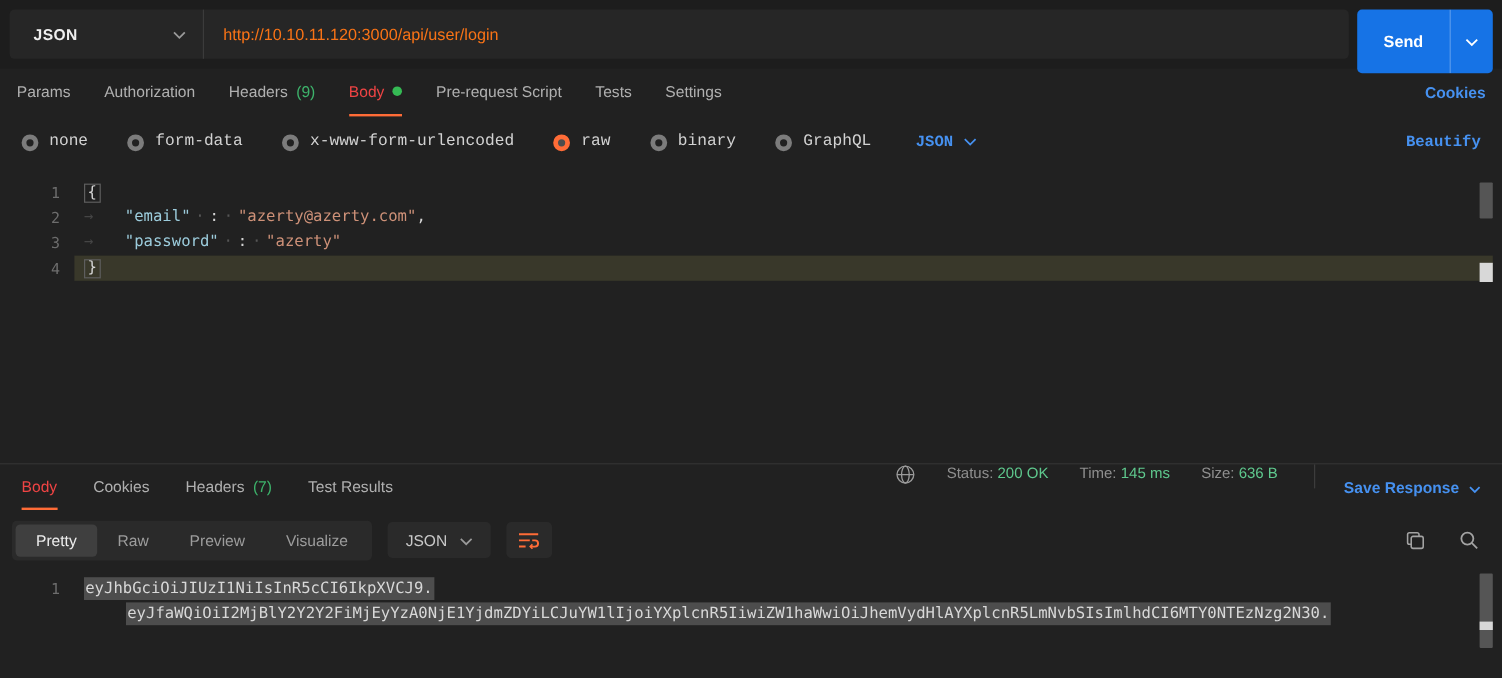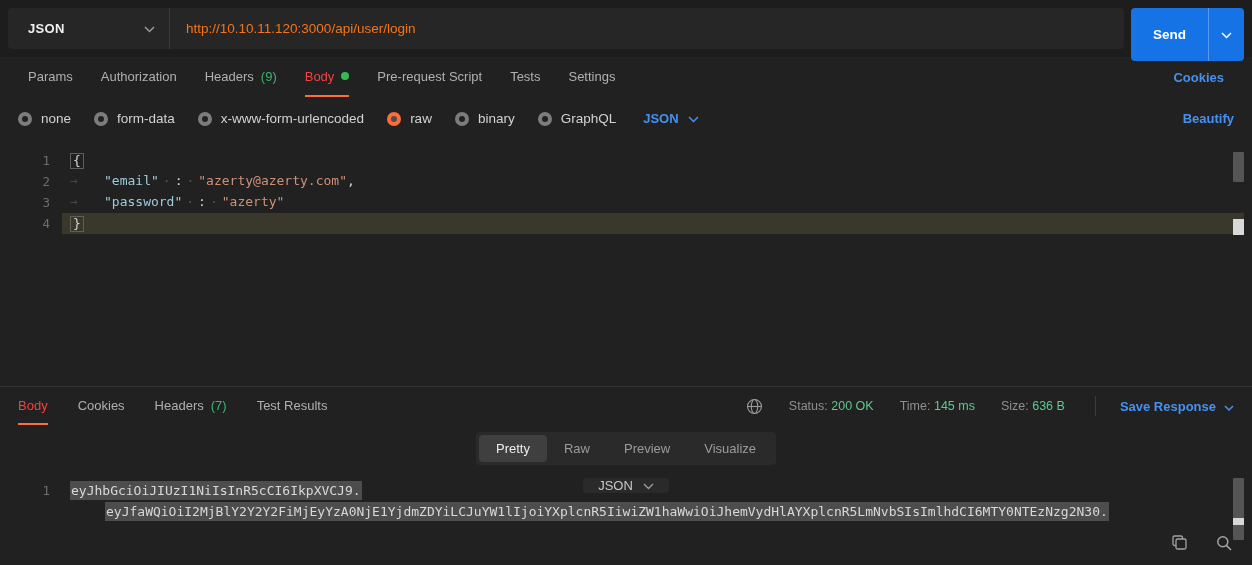--- a/index.html
+++ b/index.html
@@ -15,29 +15,29 @@
   .url-box{position:absolute;top:8px;left:8px;right:128px;height:41px;background:#262626;border-radius:4px;display:flex;align-items:stretch;}
   .method-select{width:127px;display:flex;align-items:center;justify-content:space-between;padding:0 14px 0 20px;border-right:1px solid #3b3b3b;cursor:pointer;}
   .method-select .method{font-weight:bold;color:#efefef;font-size:13px;letter-spacing:.3px;}
   .url-field{flex:1;display:flex;align-items:center;padding-left:16px;color:#f97316;font-size:13.5px;}
   .send-group{position:absolute;top:8px;right:8px;height:53px;display:flex;border-radius:4px;overflow:hidden;background:var(--send-blue);}
   .send-main{width:77px;display:flex;align-items:center;justify-content:center;color:#fff;font-weight:bold;font-size:13.5px;cursor:pointer;}
   .send-caret{width:35px;display:flex;align-items:center;justify-content:center;border-left:1px solid rgba(255,255,255,.28);color:#fff;cursor:pointer;}
   .chev{display:inline-block;}
 
   
-  .req-tabs-row{position:absolute;top:57px;left:0;right:0;height:40px;display:flex;align-items:stretch;padding:0 28px;gap:28px;}
+  .req-tabs-row{position:absolute;top:57px;left:0;right:0;height:40px;display:flex;align-items:stretch;padding:0 14px;gap:28px;}
   .tab{display:flex;align-items:center;gap:7px;color:#b0b0b0;cursor:pointer;border-bottom:2px solid transparent;}
   .tab.active{color:#ef4444;border-bottom-color:var(--accent-orange);}
   .tab .count{color:var(--count-green);}
   .tab .dot{width:8px;height:8px;border-radius:50%;background:var(--dot-green);}
   .right-link{margin-left:auto;display:flex;align-items:center;color:var(--link-blue);font-weight:bold;cursor:pointer;}
 
   
-  .body-type-row{position:absolute;top:97px;left:0;right:0;height:43px;display:flex;align-items:center;padding:0 18px;gap:23px;}
+  .body-type-row{position:absolute;top:97px;left:0;right:0;height:43px;display:flex;align-items:center;padding:0 18px;gap:33px;font-family:Liberation Mono, monospace;}
   .radio-opt{display:flex;align-items:center;gap:9px;cursor:pointer;color:#d2d2d2;font-size:13.5px;}
   .radio{width:14px;height:14px;border-radius:50%;box-sizing:border-box;border:4px solid #7c7c7c;background:#212121;}
   .radio.sel{border-color:var(--accent-orange);}
   .lang-dd{display:flex;align-items:center;gap:9px;color:var(--link-blue);font-weight:bold;cursor:pointer;margin-left:4px;}
 
   
   .editor{position:absolute;top:150px;left:0;height:236px;right:0;font-size:13px;}
   .code-line{position:relative;height:21px;display:flex;align-items:center;}
   .code-line.current::before{content:"";position:absolute;left:62px;right:8px;top:0;bottom:0;background:var(--current-line);}
   .gutter{position:relative;width:50px;text-align:right;color:#6d6d6d;font-family:"DejaVu Sans Mono",monospace;font-size:12.5px;flex:none;}
@@ -48,27 +48,27 @@
   .tok.dim{color:#565656;margin:0 4px;}
   .tok.tab{display:inline-block;width:34px;color:#454545;}
   .tok.bracket{color:#d4d4d4;border:1px solid #5e5e5e;padding:0 2px;line-height:14px;display:inline-block;}
 
   .vscroll{position:absolute;width:11px;right:8px;background:#555;border-radius:1px;cursor:pointer;}
   .vmark{position:absolute;width:11px;right:8px;background:#d8d8d8;cursor:pointer;}
 
   
   .resp-sep{position:absolute;top:386px;left:0;right:0;border-top:1px solid #343434;}
   .resp-tabs-row{position:absolute;top:387px;left:0;right:0;height:38px;display:flex;align-items:stretch;padding:0 18px;gap:30px;}
-  .resp-meta{margin-left:auto;display:flex;align-items:center;gap:16px;font-size:12.5px;}
+  .resp-meta{margin-left:auto;display:flex;gap:16px;font-size:12.5px;}
   .meta-pair{margin-left:10px;color:#8f8f8f;}
   .meta-val{color:var(--status-green);}
   .meta-div{width:1px;height:20px;background:#3c3c3c;margin:0 8px 0 14px;}
   .save-resp{display:flex;align-items:center;gap:8px;color:var(--link-blue);font-weight:bold;font-size:13px;cursor:pointer;}
 
-  .resp-toolbar{position:absolute;top:432px;left:10px;right:10px;height:36px;display:flex;align-items:center;gap:13px;flex-direction:column;}
+  .resp-toolbar{position:absolute;top:432px;left:10px;right:10px;height:36px;display:flex;align-items:center;gap:13px;}
   .seg{display:flex;background:#2a2a2a;border-radius:4px;padding:3px;}
   .seg .view{padding:6px 17px;border-radius:4px;color:#9c9c9c;cursor:pointer;}
   .seg .view.active{background:#3f3f3f;color:#ededed;}
   .tool-box{background:#2a2a2a;border-radius:4px;height:30px;display:flex;align-items:center;cursor:pointer;}
   .resp-lang{padding:0 15px;gap:10px;color:#c9c9c9;}
   .wrap-box{width:38px;justify-content:center;}
   .resp-icons{margin-left:auto;display:flex;align-items:center;gap:28px;padding-right:10px;}
   .icon-btn{color:#a3a3a3;cursor:pointer;display:flex;}
 
   .resp-body{position:absolute;top:480px;left:0;right:0;font-family:"DejaVu Sans Mono",monospace;font-size:13px;color:#d8d8d8;}

